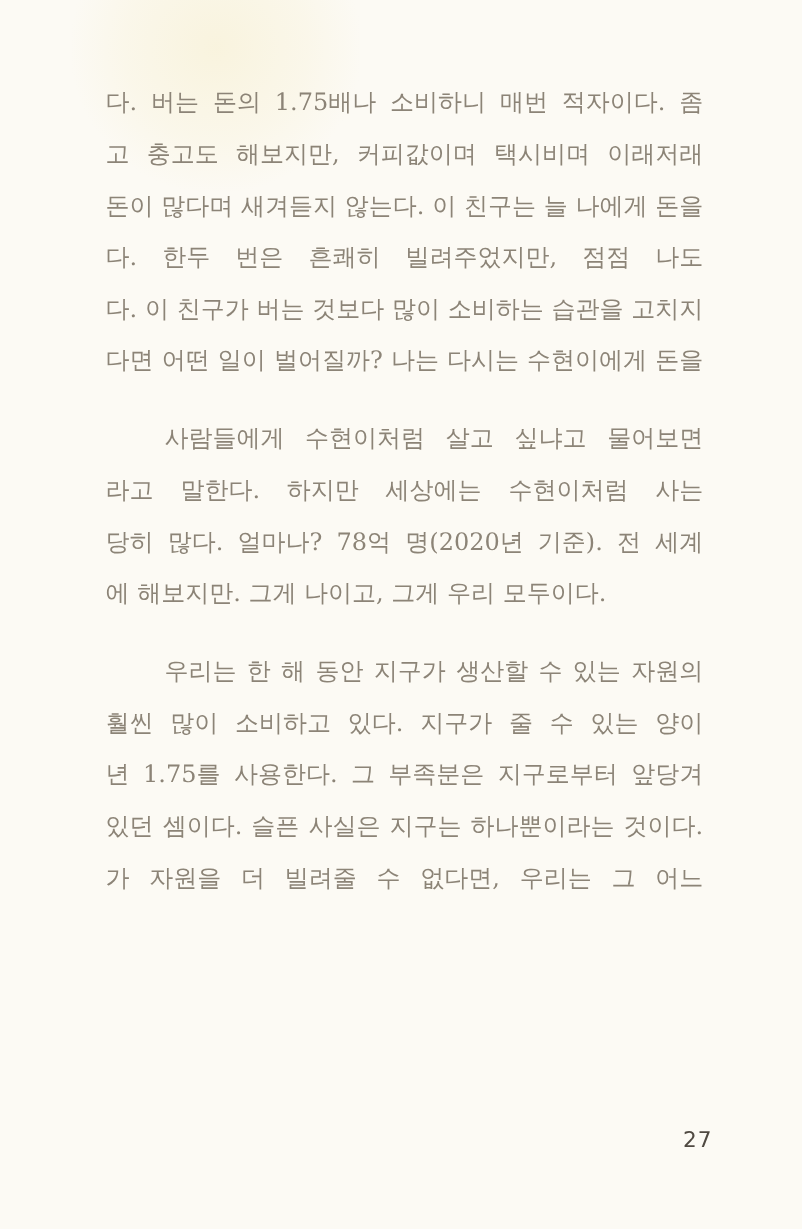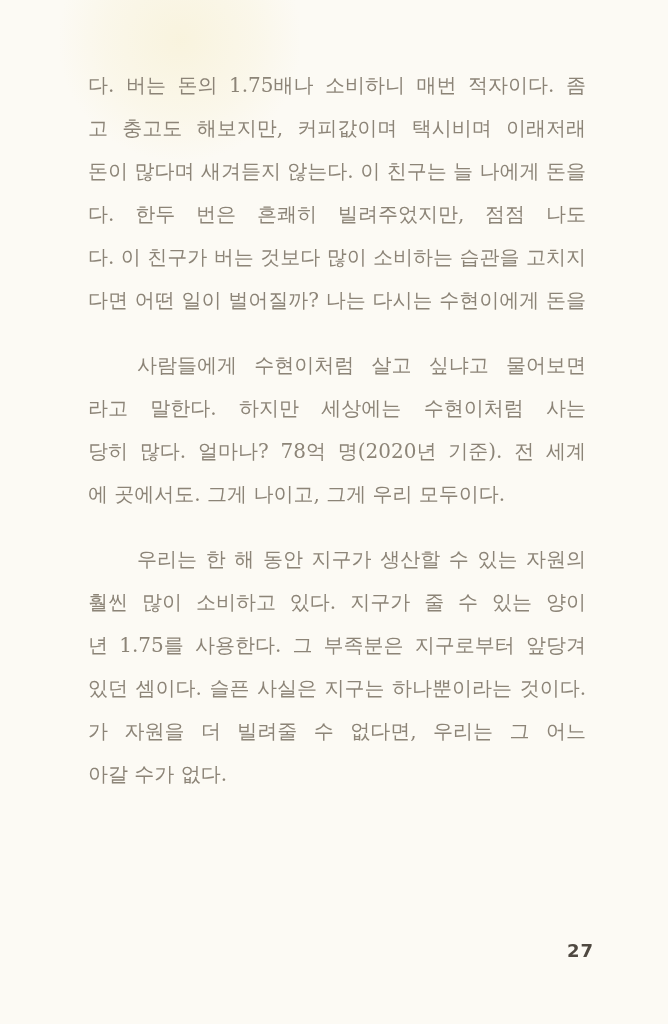--- a/index.html
+++ b/index.html
@@ -53,21 +53,21 @@
   .line.indent {
     text-indent: 49px;
   }
   .page-number {
     position: absolute;
     left: 88px;
     top: 940px;
     width: 506px;
     text-align: right;
     font-family: "DejaVu Sans", "Liberation Sans", sans-serif;
-    font-weight: bold;
+    font-weight: normal;
     font-size: 18px;
     color: #4f4941;
     letter-spacing: 1px;
   }
 </style>
 </head>
 <body>
 
 <div class="book-page">
   <div class="page-stain"></div>
@@ -77,25 +77,24 @@
         <div class="line justify">고 충고도 해보지만, 커피값이며 택시비며 이래저래 나가는</div>
         <div class="line justify">돈이 많다며 새겨듣지 않는다. 이 친구는 늘 나에게 돈을 빌린</div>
         <div class="line justify">다. 한두 번은 흔쾌히 빌려주었지만, 점점 나도 부담스러워졌</div>
         <div class="line justify">다. 이 친구가 버는 것보다 많이 소비하는 습관을 고치지 않는</div>
         <div class="line justify">다면 어떤 일이 벌어질까? 나는 다시는 수현이에게 돈을 빌려</div>
       </div>
       <div class="paragraph">
         <div class="line justify indent">사람들에게 수현이처럼 살고 싶냐고 물어보면 다들 아니</div>
         <div class="line justify">라고 말한다. 하지만 세상에는 수현이처럼 사는 사람들이 상</div>
         <div class="line justify">당히 많다. 얼마나? 78억 명(2020년 기준). 전 세계 인류가 여기</div>
-        <div class="line">에 곳에서도. 그게 나이고, 그게 우리 모두이다.</div>
+        <div class="line">에 해보지만. 그게 나이고, 그게 우리 모두이다.</div>
       </div>
       <div class="paragraph">
         <div class="line justify indent">우리는 한 해 동안 지구가 생산할 수 있는 자원의 양보다</div>
         <div class="line justify">훨씬 많이 소비하고 있다. 지구가 줄 수 있는 양이 1이라면 매</div>
         <div class="line justify">년 1.75를 사용한다. 그 부족분은 지구로부터 앞당겨 빌리고</div>
         <div class="line justify">있던 셈이다. 슬픈 사실은 지구는 하나뿐이라는 것이다. 지구</div>
         <div class="line justify">가 자원을 더 빌려줄 수 없다면, 우리는 그 어느 곳에서도 살</div>
-        <div class="line">아갈 수가 없다.</div>
       </div>
     </div>
   <div class="page-number">27</div>
 </div>
 
 </body></html>

